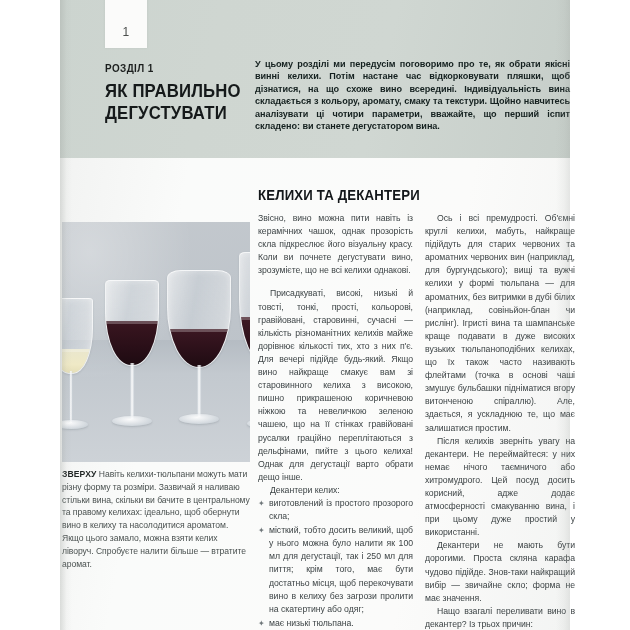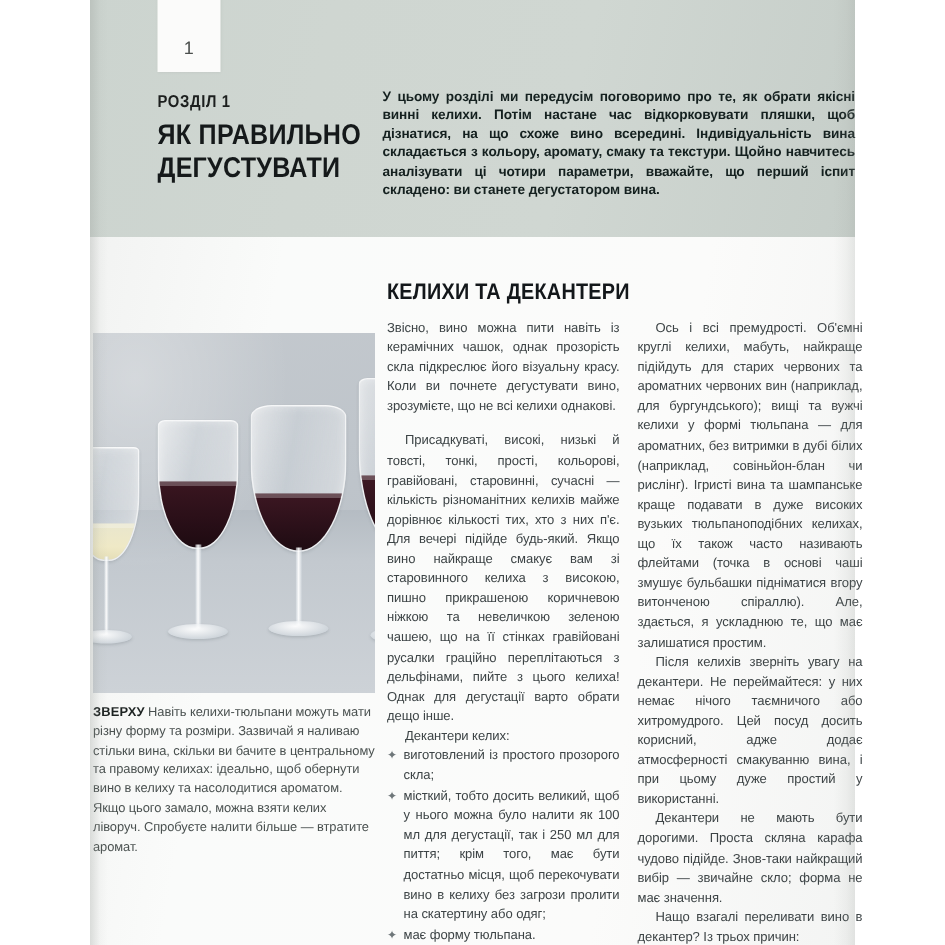--- a/index.html
+++ b/index.html
@@ -320,21 +320,21 @@
   <div class="section-heading">КЕЛИХИ ТА ДЕКАНТЕРИ</div>
 
   <div class="col left">
     <p>Звісно, вино можна пити навіть із керамічних чашок, однак прозорість скла підкреслює його візуальну красу. Коли ви почнете дегустувати вино, зрозумієте, що не всі келихи однакові.</p>
     <div class="gap"></div>
     <p class="indent">Присадкуваті, високі, низькі й товсті, тонкі, прості, кольорові, гравійовані, старовинні, сучасні — кількість різноманітних келихів майже дорівнює кількості тих, хто з них п'є. Для вечері підійде будь-який. Якщо вино найкраще смакує вам зі старовинного келиха з високою, пишно прикрашеною коричневою ніжкою та невеличкою зеленою чашею, що на її стінках гравійовані русалки граційно переплітаються з дельфінами, пийте з цього келиха! Однак для дегустації варто обрати дещо інше.</p>
     <p class="indent">Декантери келих:</p>
     <ul>
       <li><span class="bul">✦</span><span>виготовлений із простого прозорого скла;</span></li>
       <li><span class="bul">✦</span><span>місткий, тобто досить великий, щоб у нього можна було налити як 100 мл для дегустації, так і 250 мл для пиття; крім того, має бути достатньо місця, щоб перекочувати вино в келиху без загрози пролити на скатертину або одяг;</span></li>
-      <li><span class="bul">✦</span><span>має форму тюльпана.</span></li>
+      <li><span class="bul">✦</span><span>має низькі тюльпана.</span></li>
     </ul>
   </div>
 
   <div class="col right">
     <p class="indent">Ось і всі премудрості. Об'ємні круглі келихи, мабуть, найкраще підійдуть для старих червоних та ароматних червоних вин (наприклад, для бургундського); вищі та вужчі келихи у формі тюльпана — для ароматних, без витримки в дубі білих (наприклад, совіньйон-блан чи рислінг). Ігристі вина та шампанське краще подавати в дуже високих вузьких тюльпаноподібних келихах, що їх також часто називають флейтами (точка в основі чаші змушує бульбашки підніматися вгору витонченою спіраллю). Але, здається, я ускладнюю те, що має залишатися простим.</p>
     <p class="indent">Після келихів зверніть увагу на декантери. Не переймайтеся: у них немає нічого таємничого або хитромудрого. Цей посуд досить корисний, адже додає атмосферності смакуванню вина, і при цьому дуже простий у використанні.</p>
     <p class="indent">Декантери не мають бути дорогими. Проста скляна карафа чудово підійде. Знов-таки найкращий вибір — звичайне скло; форма не має значення.</p>
     <p class="indent">Нащо взагалі переливати вино в декантер? Із трьох причин:</p>
 
   </div>

